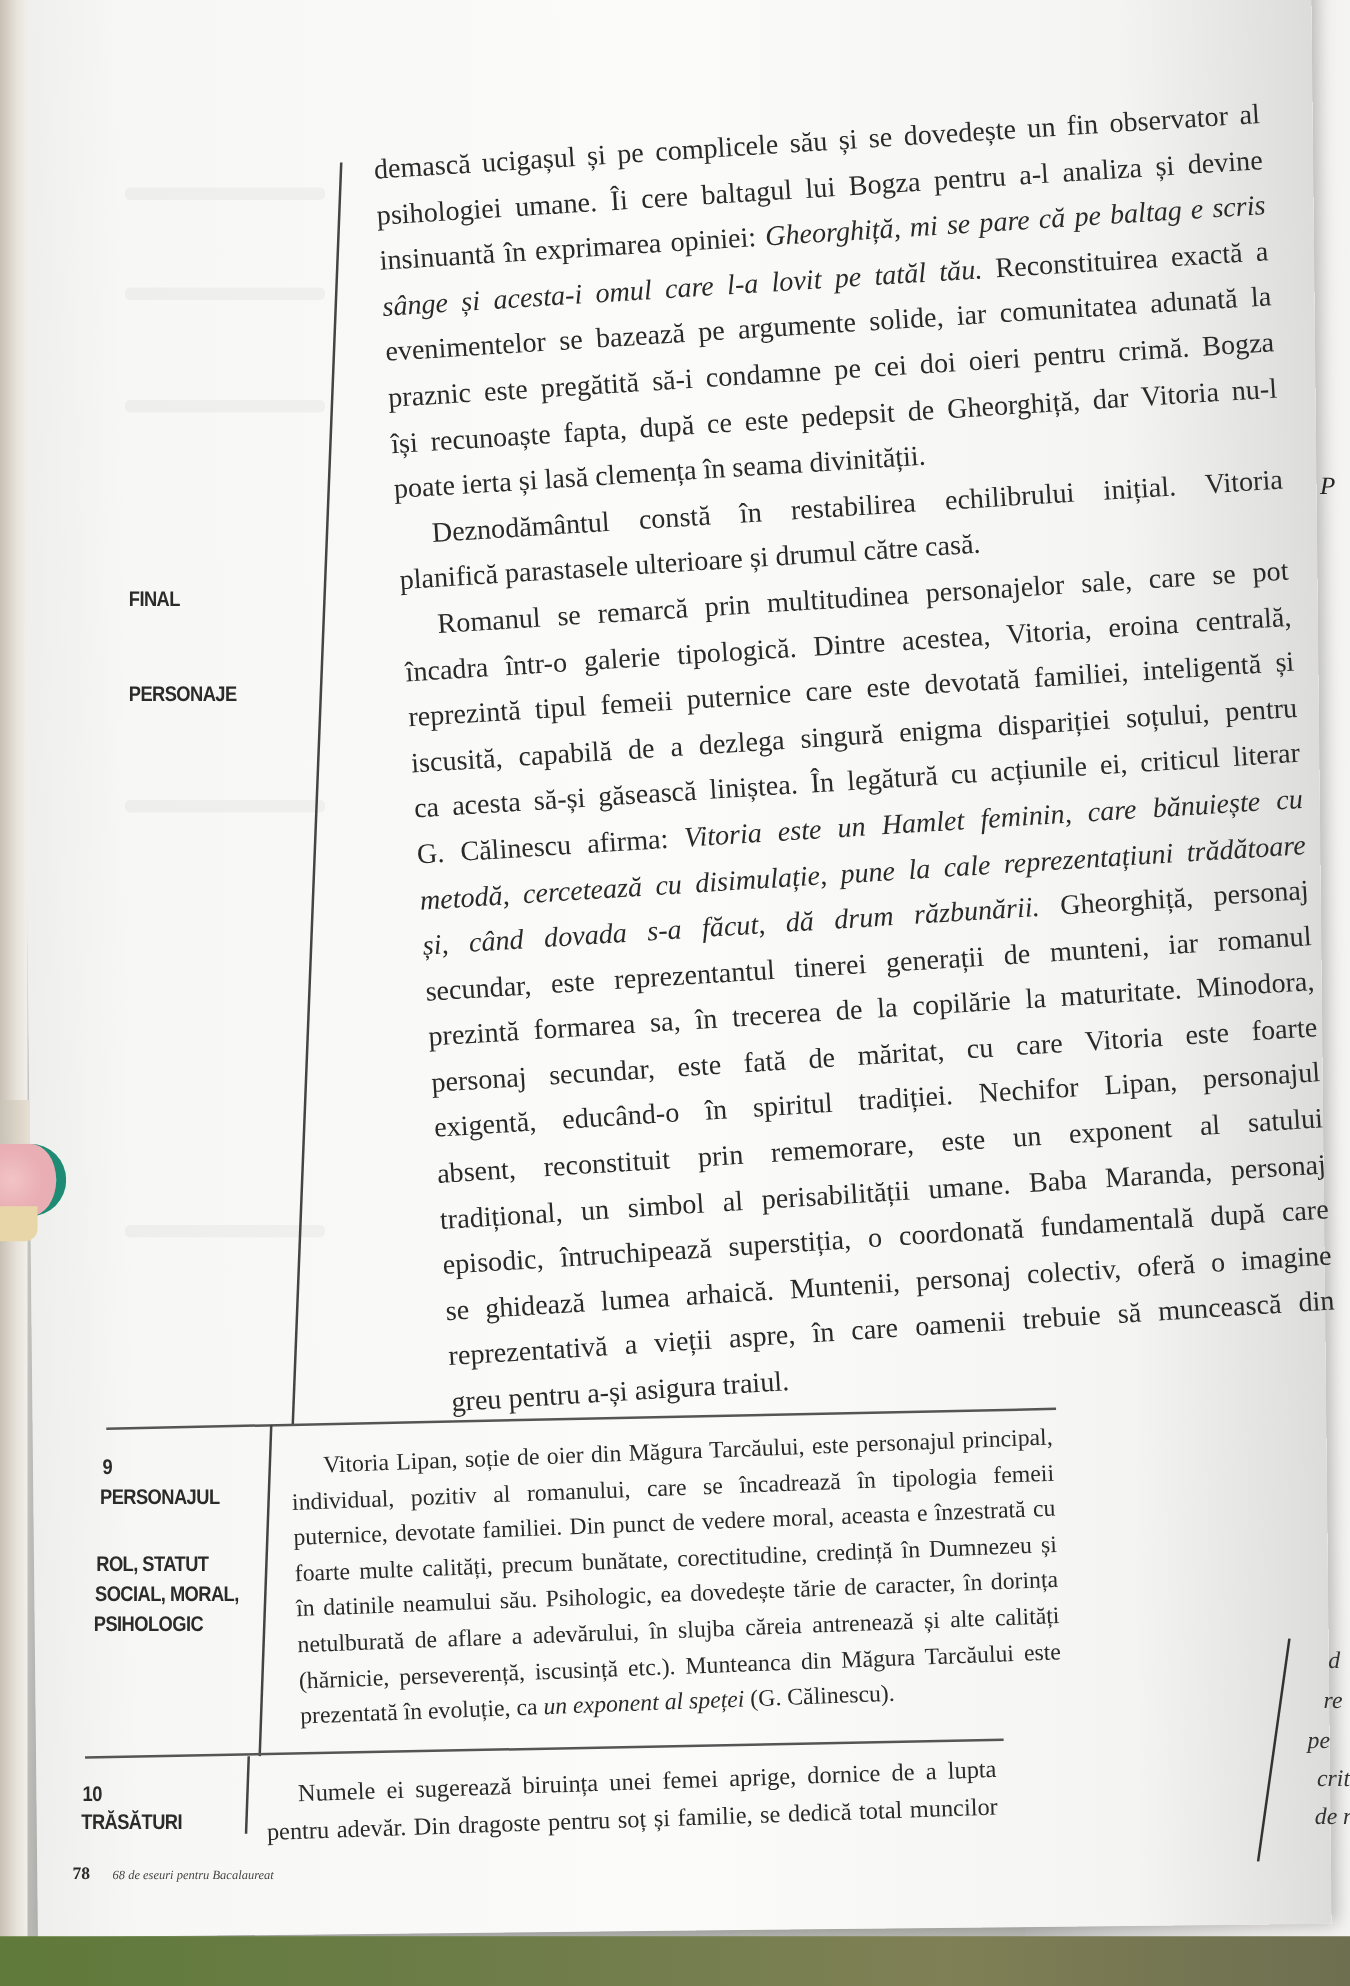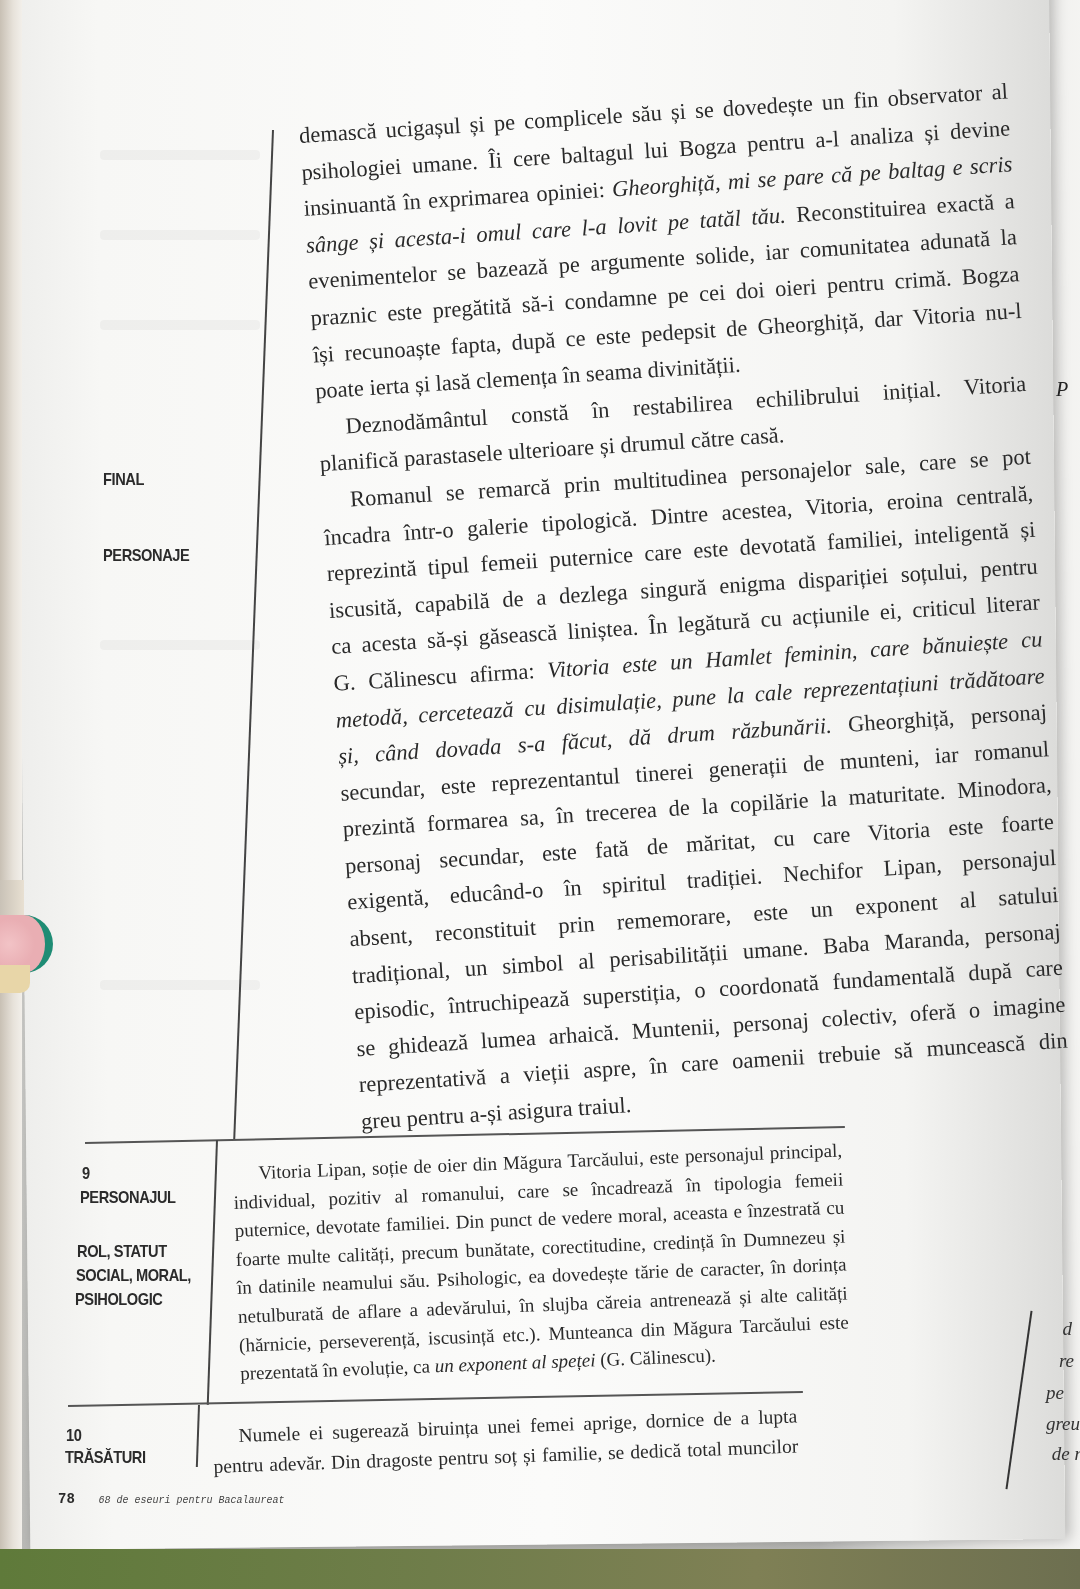--- a/index.html
+++ b/index.html
@@ -73,21 +73,21 @@
   .block2 p.indent { padding-left: 26px; }
   .block2 p.last { text-align-last: left; }
   .block3 {
     position: absolute; left: 212px; top: 1422px; width: 585px;
     font-size: 19.5px; line-height: 30px; color: #2a2a2a;
     transform: rotate(-2deg); transform-origin: 0 0;
   }
   .block3 p { margin: 0; white-space: nowrap; text-align: justify; text-align-last: justify; }
   .block3 p.indent { padding-left: 26px; }
   .footer {
-    position: absolute; left: 58px; top: 1490px; font-family: Liberation Mono, monospace;
+    position: absolute; left: 58px; top: 1490px; font-family: Liberation Serif, serif;
     color: #2a2a2a;
   }
   .footer .pg { font-weight: bold; font-size: 14px; margin-right: 14px; }
   .footer .title { font-style: italic; font-size: 10px; color: #444; }
   .ghost-text {
     position: absolute; left: 100px; width: 160px; height: 10px; background: rgba(0,0,0,0.035);
     border-radius: 4px;
   }
   .finger {
     position: absolute; left: -10px; top: 915px; width: 55px; height: 58px;
@@ -188,19 +188,19 @@
   <div class="footer">
     <span class="pg">78</span>
     <span class="title">68 de eseuri pentru Bacalaureat</span>
   </div>
 
   <div class="right-col-rule"></div>
   <div class="right-P">P</div>
   <div class="right-fragment" style="top:1318px; right:8px;">d</div>
   <div class="right-fragment" style="top:1350px; right:6px;">re</div>
   <div class="right-fragment" style="top:1382px; right:16px;">pe</div>
-  <div class="right-fragment" style="top:1413px; right:0px;">greu</div>
+  <div class="right-fragment" style="top:1413px; right:0px;">crit</div>
   <div class="right-fragment" style="top:1443px; right:-4px;">de n</div>
 
   <div class="finger-stem"></div>
   <div class="finger"></div>
   <div class="finger-tail"></div>
 </div>
 
 </body></html>

